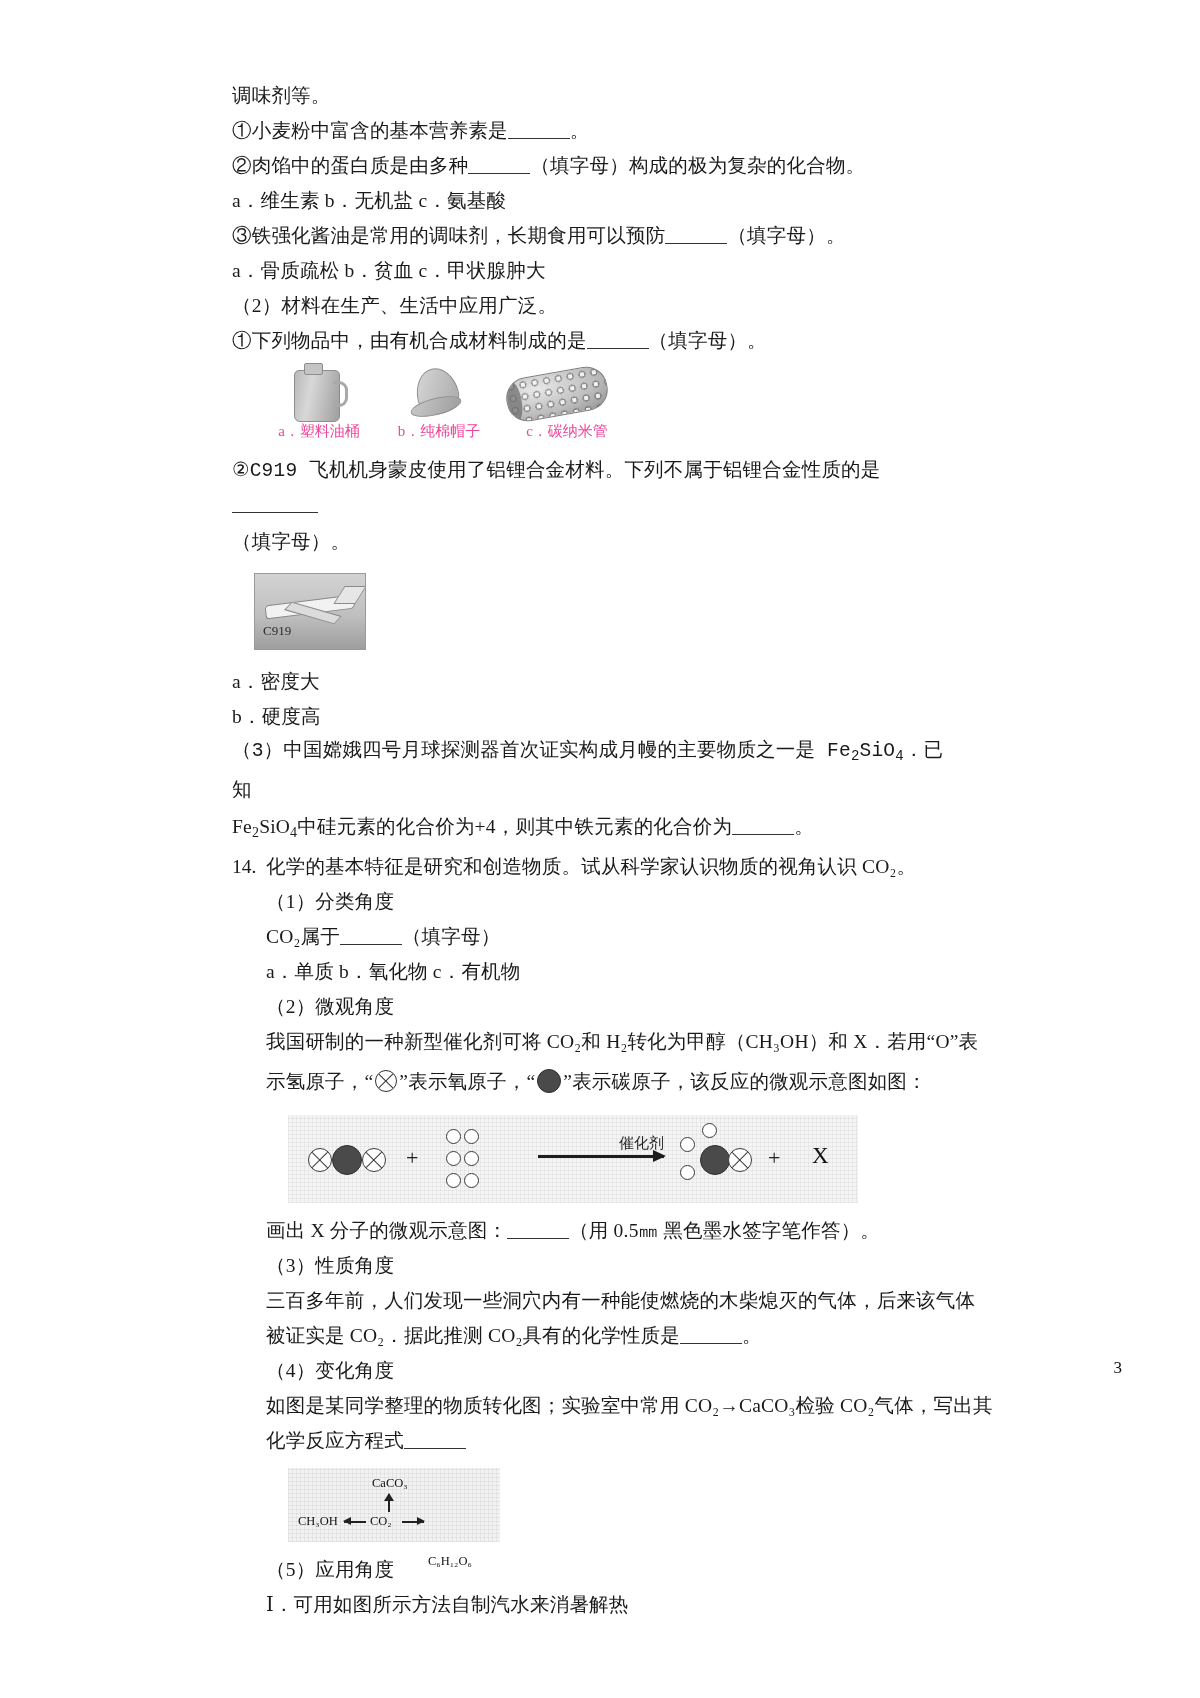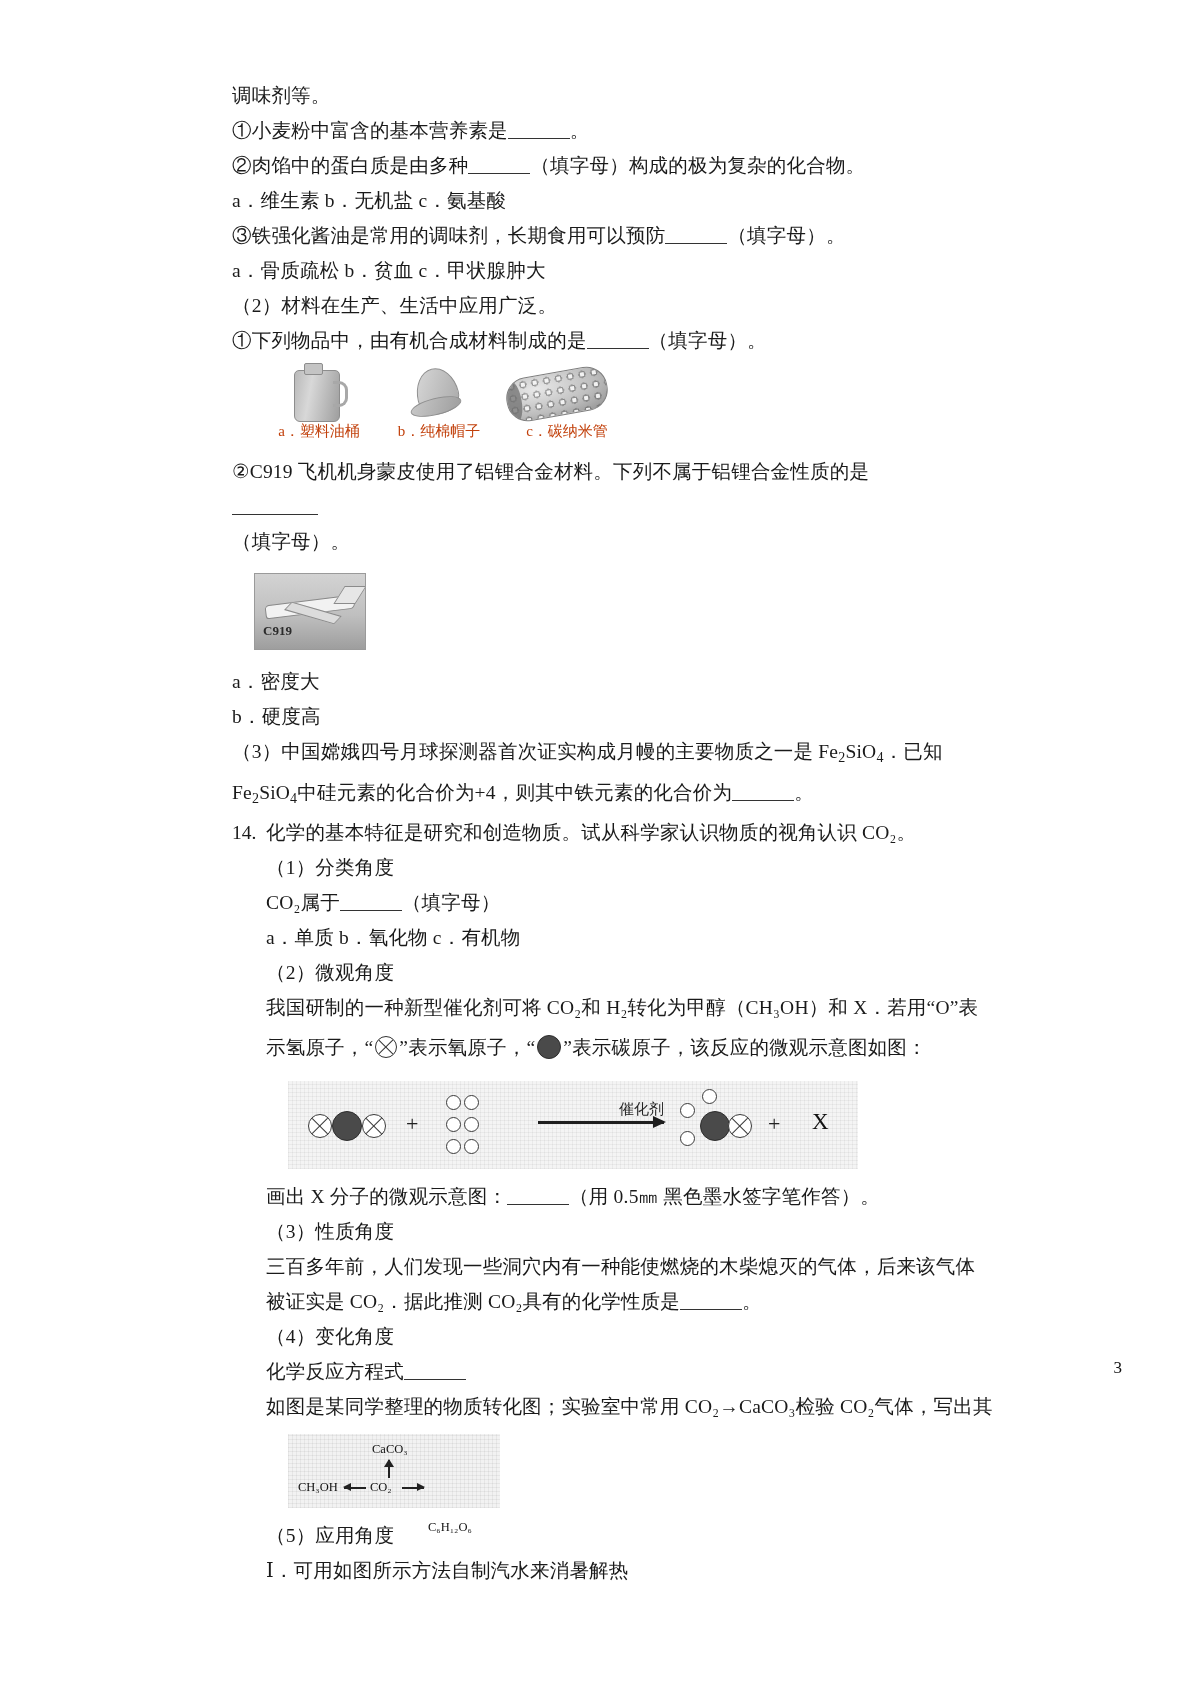--- a/index.html
+++ b/index.html
@@ -27,21 +27,21 @@
     left: 232px;
     top: 78px;
     width: 712px;
   }
   .line {
     font-size: 19.5px;
     line-height: 35px;
     letter-spacing: 0.2px;
     white-space: nowrap;
   }
-  .line.wrap { white-space: normal; }
+  .line.wrap { white-space: normal; font-family: Liberation Mono, monospace; }
   .blank {
     display: inline-block;
     border-bottom: 1px solid #333;
     min-width: 62px;
     height: 0.95em;
     vertical-align: -2px;
   }
   .blank.long { min-width: 86px; }
   sub {
     font-size: 0.72em;
@@ -71,21 +71,21 @@
     top: 0;
     text-align: center;
     width: 130px;
   }
   .mat-img {
     height: 58px;
     position: relative;
   }
   .mat-cap {
     font-size: 15px;
-    color: #c2410c;
+    color: #ec4899;
     line-height: 18px;
     white-space: nowrap;
     text-align: center;
   }
   
   .jug {
     position: absolute;
     left: 40px; top: 6px;
     width: 44px; height: 50px;
     background: linear-gradient(100deg,#b9b9b9 0%,#d8d8d8 35%,#9e9e9e 100%);
@@ -163,21 +163,20 @@
   }
   
   .plane-fig {
     margin: 14px 7px 14px 22px;
     width: 110px;
     height: 75px;
     background: linear-gradient(180deg,#d3d3d3 0%, #bfbfbf 55%, #9e9e9e 100%);
     border: 1px solid #9a9a9a;
     position: relative;
     overflow: hidden;
-    font-weight: bold;
   }
   .plane-body {
     position: absolute;
     left: 10px; top: 26px;
     width: 88px; height: 12px;
     background: #f2f2f2;
     border: 1px solid #888;
     border-radius: 8px 16px 10px 6px;
     transform: rotate(-7deg);
   }
@@ -511,25 +510,25 @@
       </div>
 
       <div class="line"><span>（3）性质角度</span></div>
       <div class="line"><span>三百多年前，人们发现一些洞穴内有一种能使燃烧的木柴熄灭的气体，后来该气体</span></div>
 
       <div class="line">
         <span>被证实是 CO₂．据此推测 CO₂具有的化学性质是</span><span class="blank"></span><span>。</span>
       </div>
 
       <div class="line"><span>（4）变化角度</span></div>
+      <div class="line"><span>如图是某同学整理的物质转化图；实验室中常用 CO₂→CaCO₃检验 CO₂气体，写出其</span></div>
+
       <div class="line">
         <span>化学反应方程式</span><span class="blank"></span>
       </div>
-
-      <div class="line"><span>如图是某同学整理的物质转化图；实验室中常用 CO₂→CaCO₃检验 CO₂气体，写出其</span></div>
 
       <div class="conv-fig">
         <div class="conv-top">CaCO₃</div>
         <div class="conv-vert"></div>
         <div class="conv-left">CH₃OH</div>
         <div class="conv-arrow-l"></div>
         <div class="conv-mid">CO₂</div>
         <div class="conv-arrow-r"></div>
         <div class="conv-right">C₆H₁₂O₆</div>
       </div>

